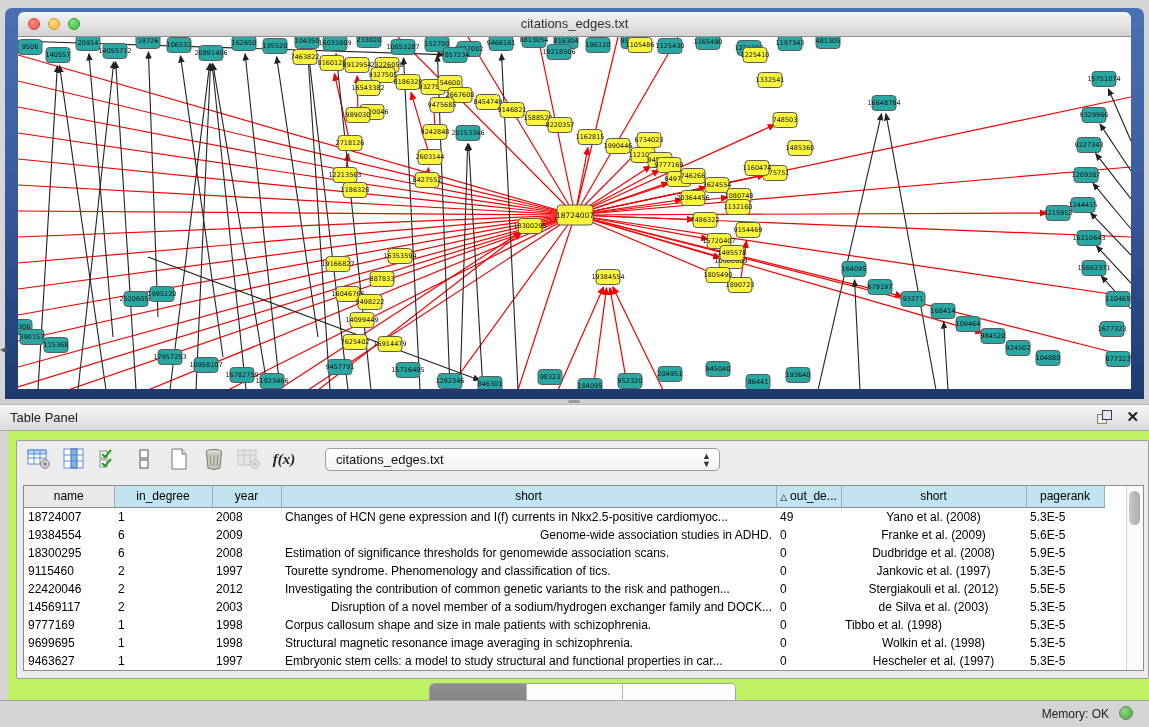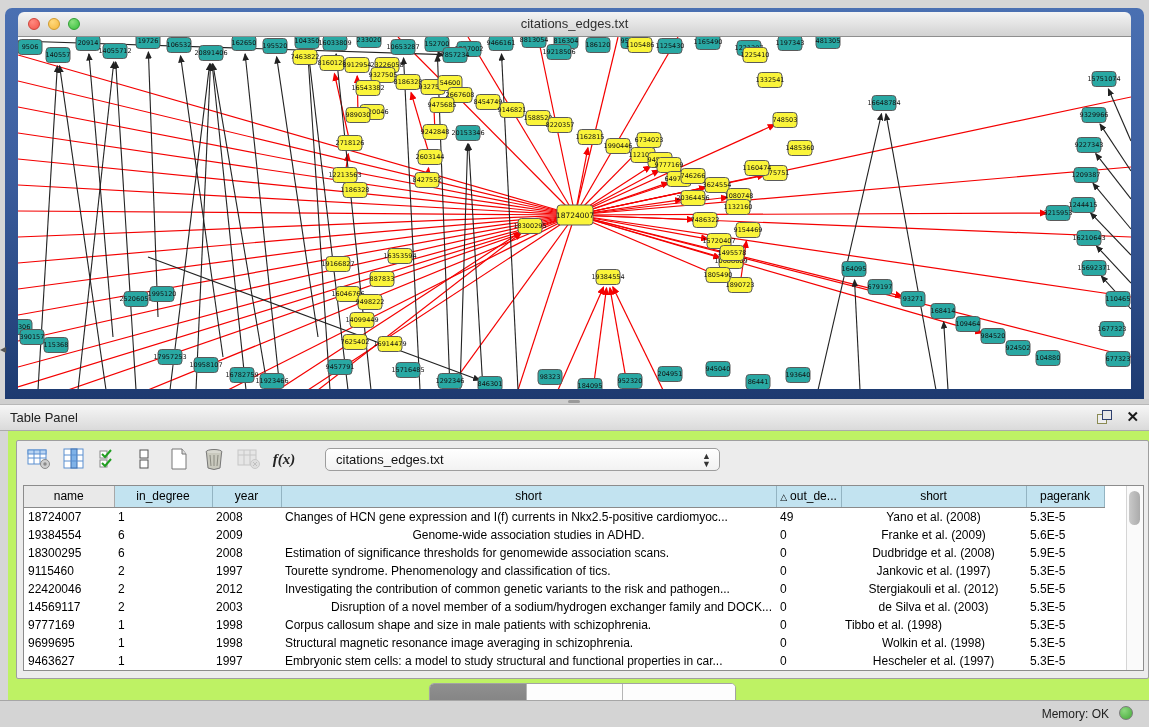--- a/index.html
+++ b/index.html
@@ -821,21 +821,21 @@
               <td style="text-align: left;">2008</td>
               <td style="text-align: left;">Changes of HCN gene expression and I(f) currents in Nkx2.5-positive cardiomyoc...</td>
               <td style="text-align: left;">49</td>
               <td style="text-align: center;">Yano et al. (2008)</td>
               <td style="text-align: left;">5.3E-5</td>
             </tr>
             <tr>
               <td style="text-align: left;">19384554</td>
               <td style="text-align: left;">6</td>
               <td style="text-align: left;">2009</td>
-              <td style="text-align: center;">Genome-wide association studies in ADHD.</td>
+              <td style="text-align: right;">Genome-wide association studies in ADHD.</td>
               <td style="text-align: left;">0</td>
               <td style="text-align: center;">Franke et al. (2009)</td>
               <td style="text-align: left;">5.6E-5</td>
             </tr>
             <tr>
               <td style="text-align: left;">18300295</td>
               <td style="text-align: left;">6</td>
               <td style="text-align: left;">2008</td>
               <td style="text-align: left;">Estimation of significance thresholds for genomewide association scans.</td>
               <td style="text-align: left;">0</td>

